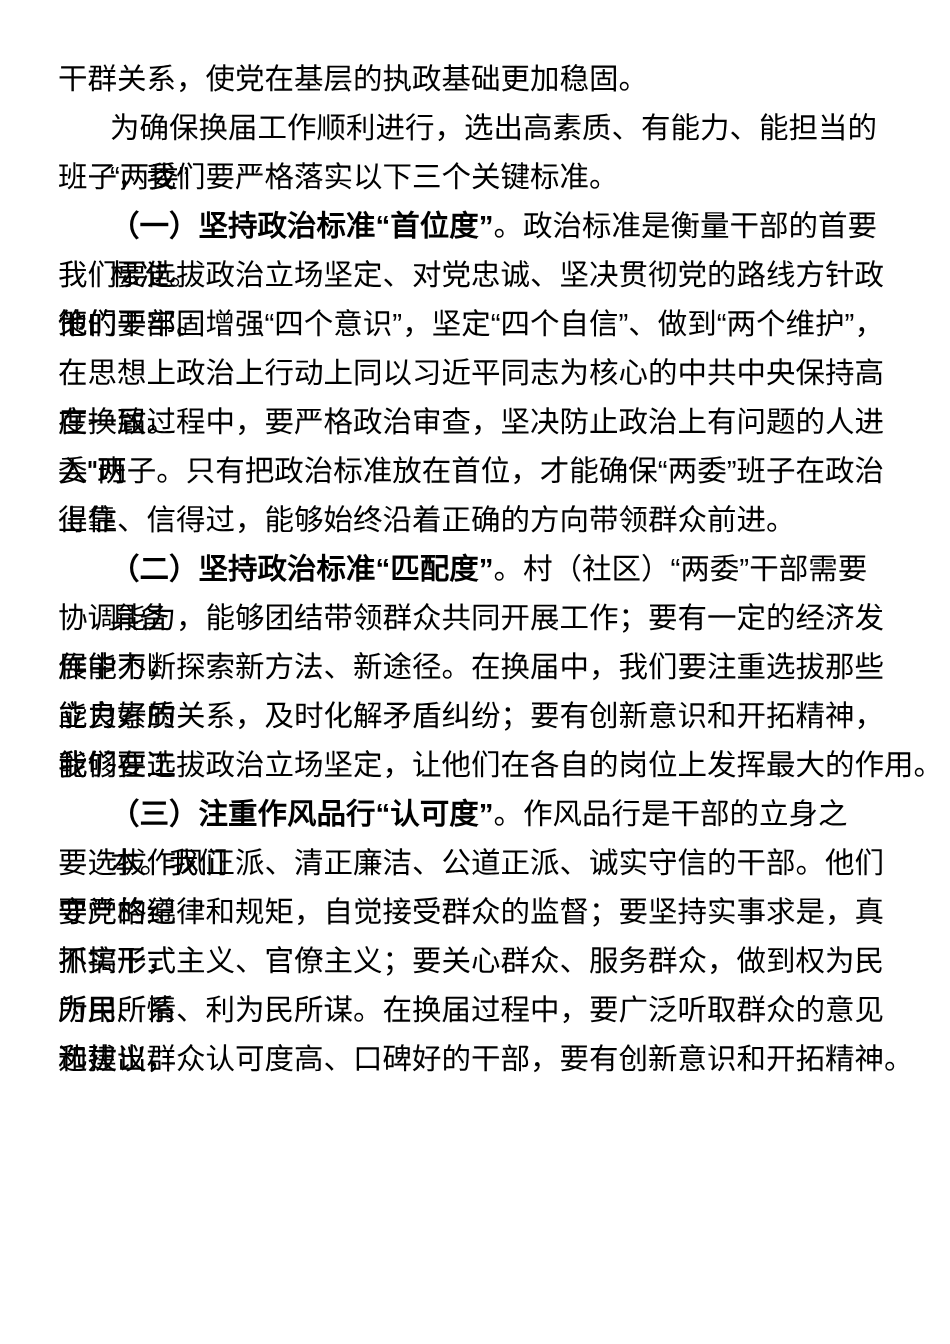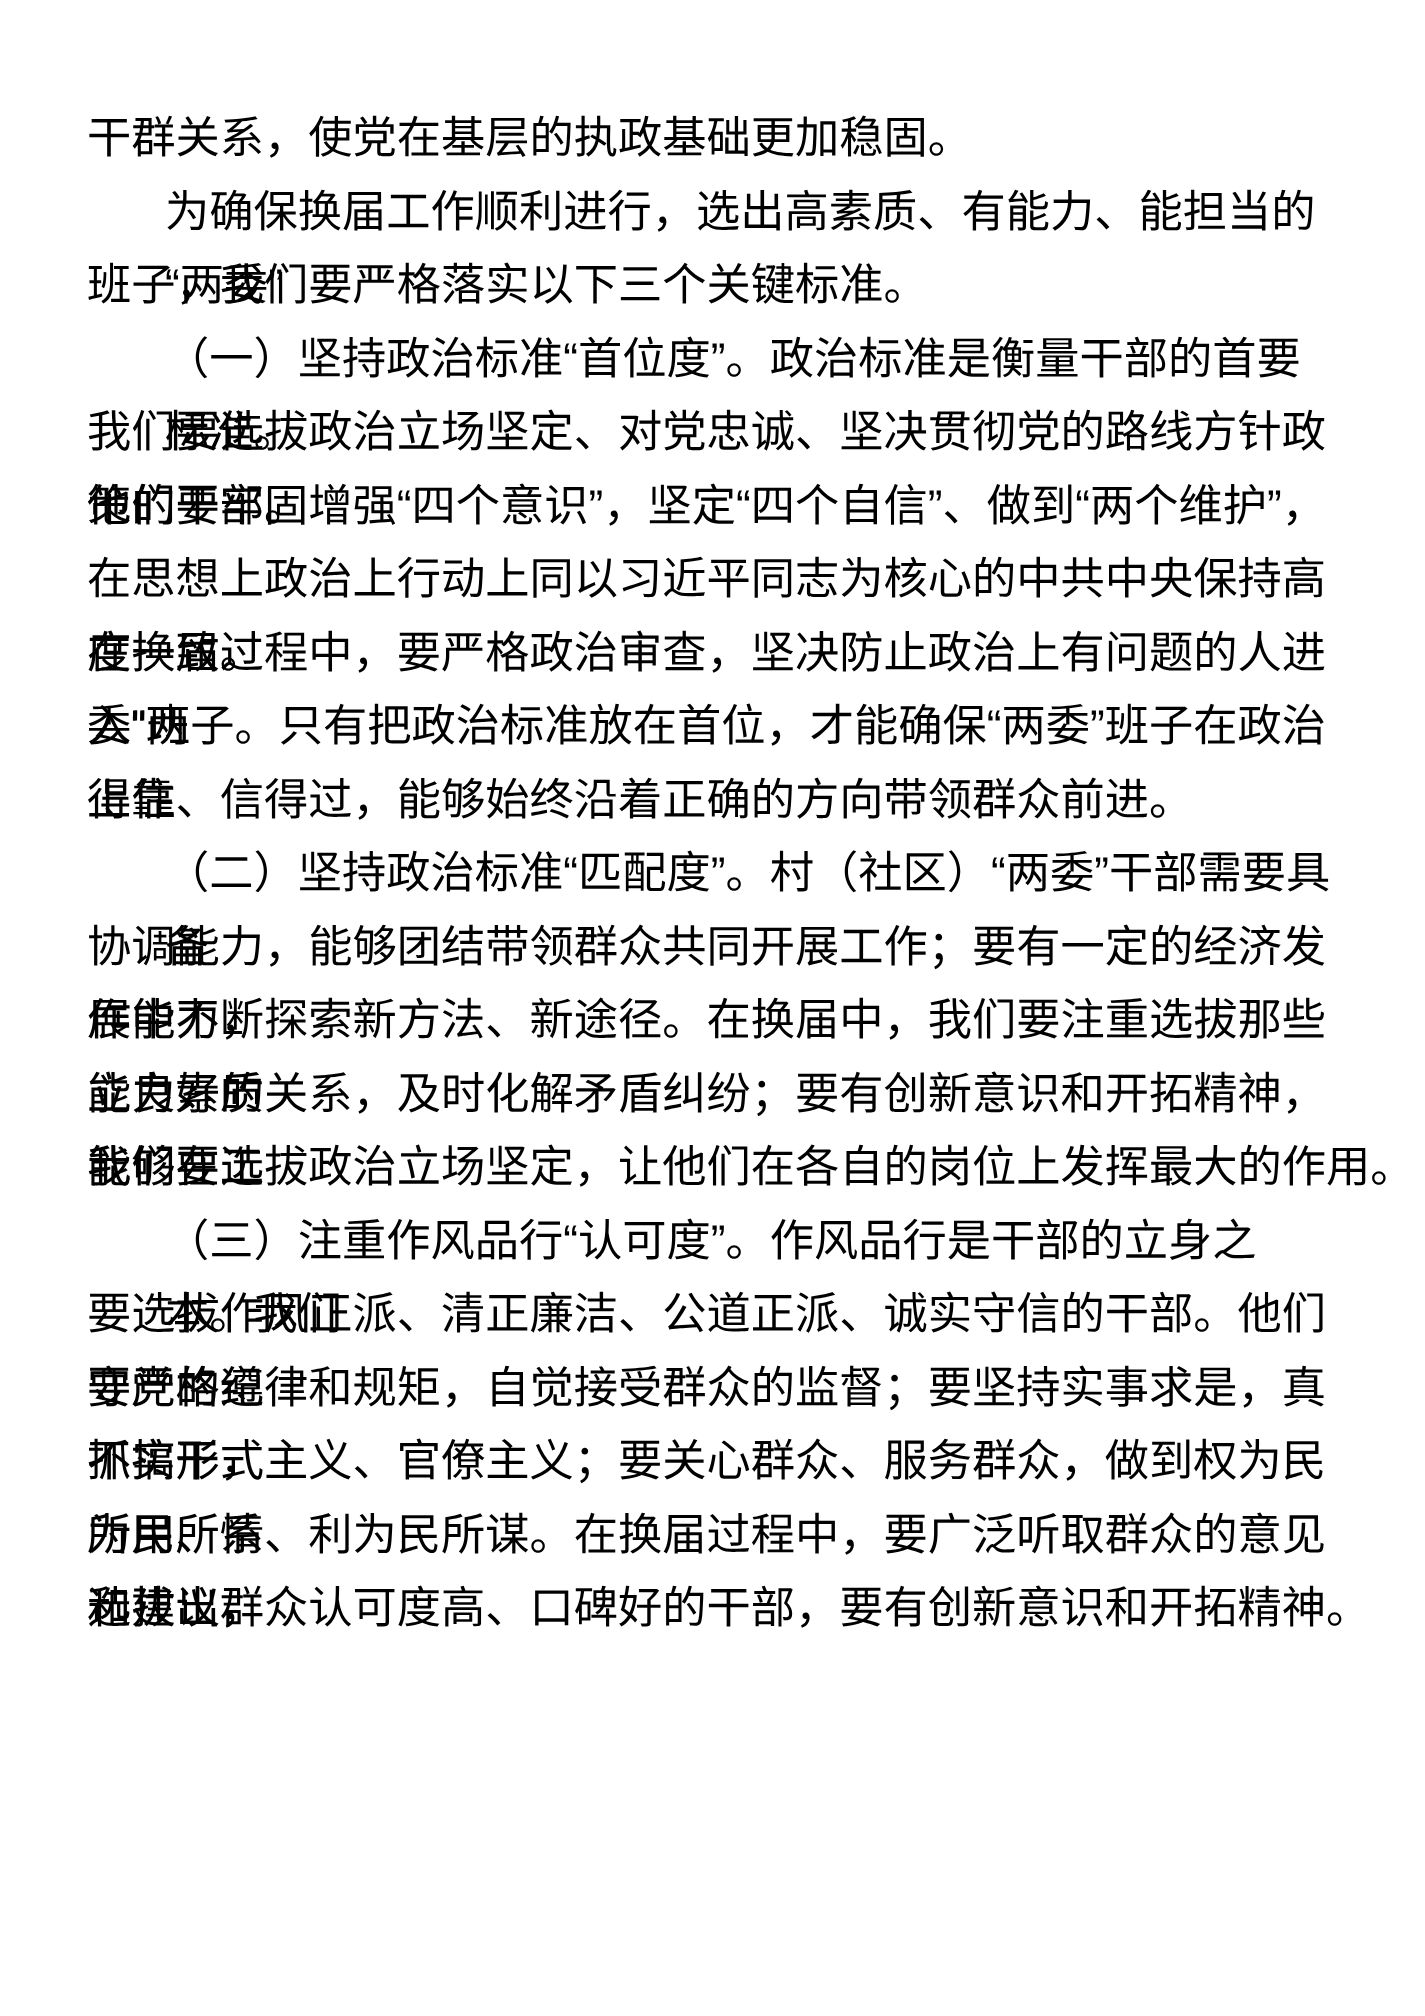--- a/index.html
+++ b/index.html
@@ -14,40 +14,40 @@
     overflow: hidden;
     font-family: "Liberation Sans", "DejaVu Sans", sans-serif;
     color: #000000;
   }
   #page {
     position: relative;
     width: 802px;
     height: 1344px;
     background: #ffffff;
     box-sizing: border-box;
-    padding: 68px 60px 0 58px;
+    padding: 54px 60px 0 58px;
   }
   .doc-body {
     width: 832px;
   }
   
   .line {
     height: 49px;
     line-height: 49px;
     font-size: 29.5px;
     letter-spacing: 0px;
     white-space: pre;
     font-weight: 400;
   }
   .line.indent {
     text-indent: 0;
     padding-left: 52px;
   }
   .line.bold-lead .lead {
-    font-weight: 400;
+    font-weight: 700;
   }
   .line span {
     display: inline;
   }
   
   .j {
     display: inline-block;
     width: 832px;
     text-align: justify;
     text-align-last: justify;

